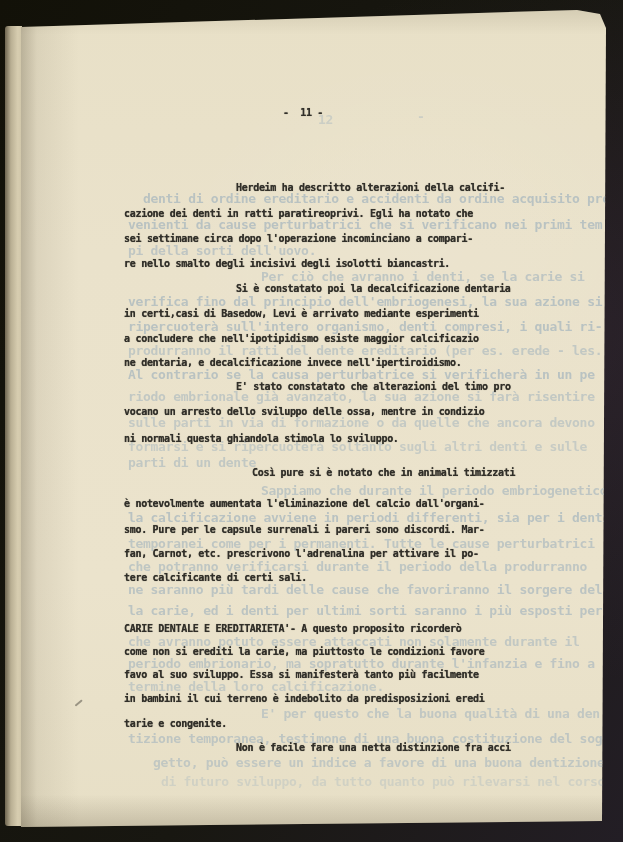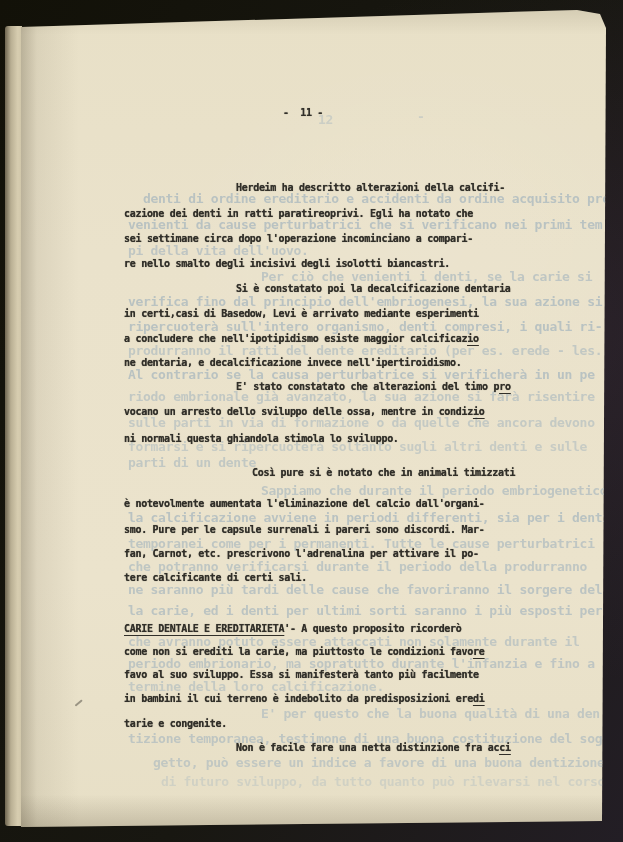--- a/index.html
+++ b/index.html
@@ -28,37 +28,37 @@
   .layer{position:absolute;inset:0;}
   .line{
     position:absolute;font-size:10px;line-height:15px;letter-spacing:-0.3px;
     font-weight:600;color:#312f29;white-space:pre;
     text-shadow:0 0 .7px rgba(45,43,38,.85);
   }
   .ghost{
     position:absolute;font-size:13px;line-height:15px;letter-spacing:-0.3px;
     font-weight:600;color:#b4bfc1;white-space:pre;filter:blur(.4px);opacity:.9;
   }
-  .u{text-decoration:underline;text-underline-offset:3px;text-decoration-thickness:1.2px;}
+  .u{text-underline-offset:3px;text-decoration-thickness:1.2px;}
   .speck{
     position:absolute;left:53px;top:692px;width:9px;height:1.5px;
     background:rgba(90,85,75,.55);transform:rotate(-40deg);border-radius:1px;
   }
 </style>
 </head>
 <body>
 
 <div class="scan">
   <div class="under-page"></div>
   <div class="page">
     <div class="layer" id="ghost-layer">
         <div class="ghost" style="top: 181px; left: 122px; text-align: right;">denti di ordine ereditario e accidenti da ordine acquisito pro</div>
         <div class="ghost" style="top: 207px; left: 107px;">venienti da cause perturbatrici che si verificano nei primi tem</div>
-        <div class="ghost" style="top: 233px; left: 107px; opacity: 0.8;">pi della vita dell'uovo.</div>
-        <div class="ghost" style="top: 259px; left: 240px; opacity: 0.8;">Per ciò che venienti i denti, se la carie si</div>
+        <div class="ghost" style="top: 233px; left: 107px; opacity: 0.8;">pi della sorti dell'uovo.</div>
+        <div class="ghost" style="top: 259px; left: 240px; opacity: 0.8;">Per ciò che avranno i denti, se la carie si</div>
         <div class="ghost" style="top: 284px; left: 107px;">verifica fino dal principio dell'embriogenesi, la sua azione si</div>
         <div class="ghost" style="top: 309px; left: 107px;">ripercuoterà sull'intero organismo, denti compresi, i quali ri-</div>
         <div class="ghost" style="top: 333px; left: 107px; opacity: 0.75;">produrranno il ratti del dente ereditario (per es. erede - les.</div>
         <div class="ghost" style="top: 357px; left: 107px;">Al contrario se la causa perturbatrice si verificherà in un pe</div>
         <div class="ghost" style="top: 379px; left: 107px; opacity: 0.75;">riodo embrionale già avanzato, la sua azione si farà risentire</div>
         <div class="ghost" style="top: 405px; left: 107px; opacity: 0.7;">sulle parti in via di formazione o da quelle che ancora devono</div>
         <div class="ghost" style="top: 429px; left: 107px; opacity: 0.65;">formarsi e si ripercuoterà soltanto sugli altri denti e sulle</div>
         <div class="ghost" style="top: 445px; left: 107px; opacity: 0.75;">parti di un dente</div>
         <div class="ghost" style="top: 473px; left: 240px; opacity: 0.8;">Sappiamo che durante il periodo embriogenetico</div>
         <div class="ghost" style="top: 500px; left: 107px;">la calcificazione avviene in periodi differenti, sia per i denti</div>

